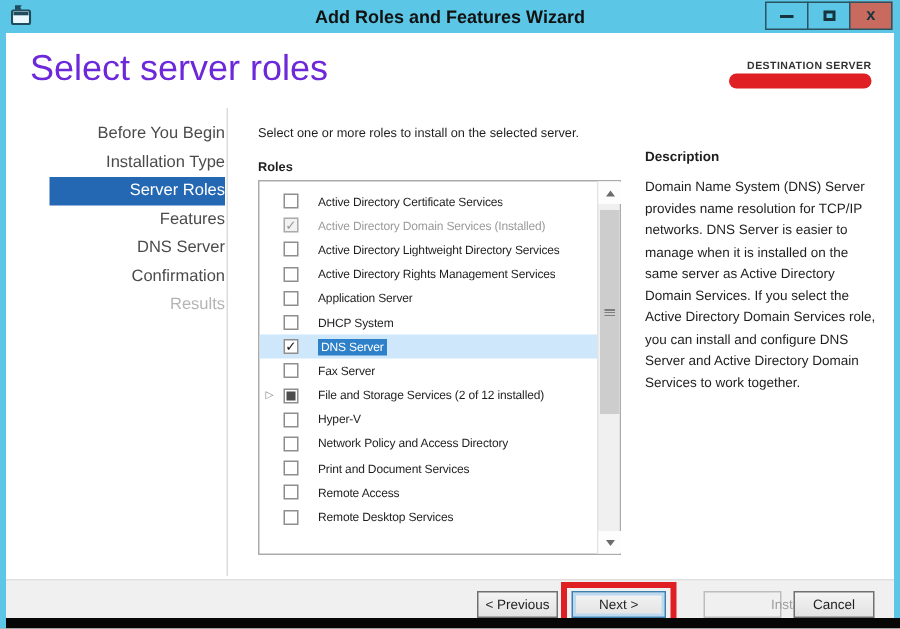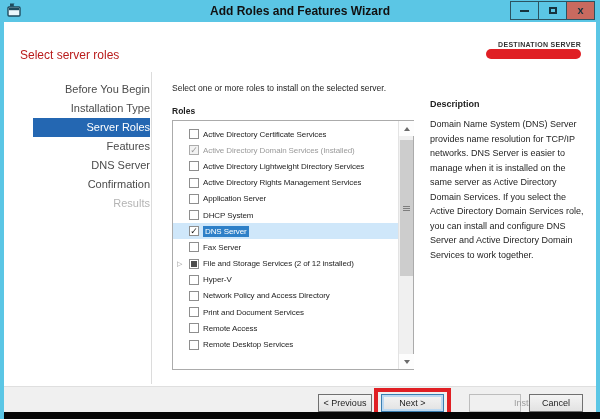--- a/index.html
+++ b/index.html
@@ -29,21 +29,21 @@
   .wb.close { background:#C96A5F; }
   .glyph-min { width:9px; height:2px; background:#16333E; display:block; }
   .glyph-max { width:8px; height:7px; border:2px solid #16333E; display:block; background:transparent; }
   .glyph-close { font-size:11px; font-weight:700; color:#16333E; line-height:1; }
 
   .frame-left  { position:absolute; left:0; top:22px; width:4px; height:397px; background:#5BC6E5; }
   .frame-right { position:absolute; left:596px; top:22px; width:4px; height:390px; background:#5BC6E5; }
   .bottom-strip{ position:absolute; left:4px; top:412px; width:596px; height:7px; background:#060606; }
 
   
-  .heading { position:absolute; left:20px; top:32px; font-size:12px; color:#b91c1c;margin-top:16px; }
+  .heading { position:absolute; left:20px; top:32px; font-size:24px; color:#6d28d9; }
   .dest {
     position:absolute; right:19px; top:41px; font-size:7px; font-weight:700;
     color:#333; letter-spacing:0.3px;
   }
   .redaction {
     position:absolute; left:486px; top:49px; width:95px; height:10px;
     background:#E01F24; border-radius:5px;
   }
 
   
@@ -71,21 +71,21 @@
   }
   .role-row.selected { background:#CFE7FA; }
   .expander { width:12px; font-size:7px; color:#8A8A8A; text-align:left; flex:0 0 12px; line-height:1; }
   .cb {
     width:10px; height:10px; border:1px solid #8E8E8E; background:#FFF;
     flex:0 0 10px; display:flex; align-items:center; justify-content:center;
     font-size:9px; line-height:1; color:#1A1A1A; position:relative;
   }
   .cb.checked-disabled { background:#F2F2F2; border-color:#ABABAB; color:#9A9A9A; }
   .cb.indeterminate::after { content:""; width:6px; height:6px; background:#4D4D4D; display:block; }
-  .role-label { margin-left:4px; font-size:8px; letter-spacing:-0.1px; color:#1E1E1E; overflow:hidden; }
+  .role-label { margin-left:13px; font-size:8px; letter-spacing:-0.1px; color:#1E1E1E; overflow:hidden; }
   .role-label.muted { color:#9B9B9B; }
   .role-label.hl { background:#2E80C8; color:#FFFFFF; padding:1px 2px; }
 
   
   .scrollbar { position:absolute; right:0; top:0; bottom:0; width:15px; background:#F0F0F0; border-left:1px solid #E3E3E3; }
   .sb-up, .sb-down {
     position:absolute; left:0; width:15px; height:15px; background:#FDFDFD;
     display:flex; align-items:center; justify-content:center;
   }
   .sb-up { top:0; } .sb-down { bottom:0; }

